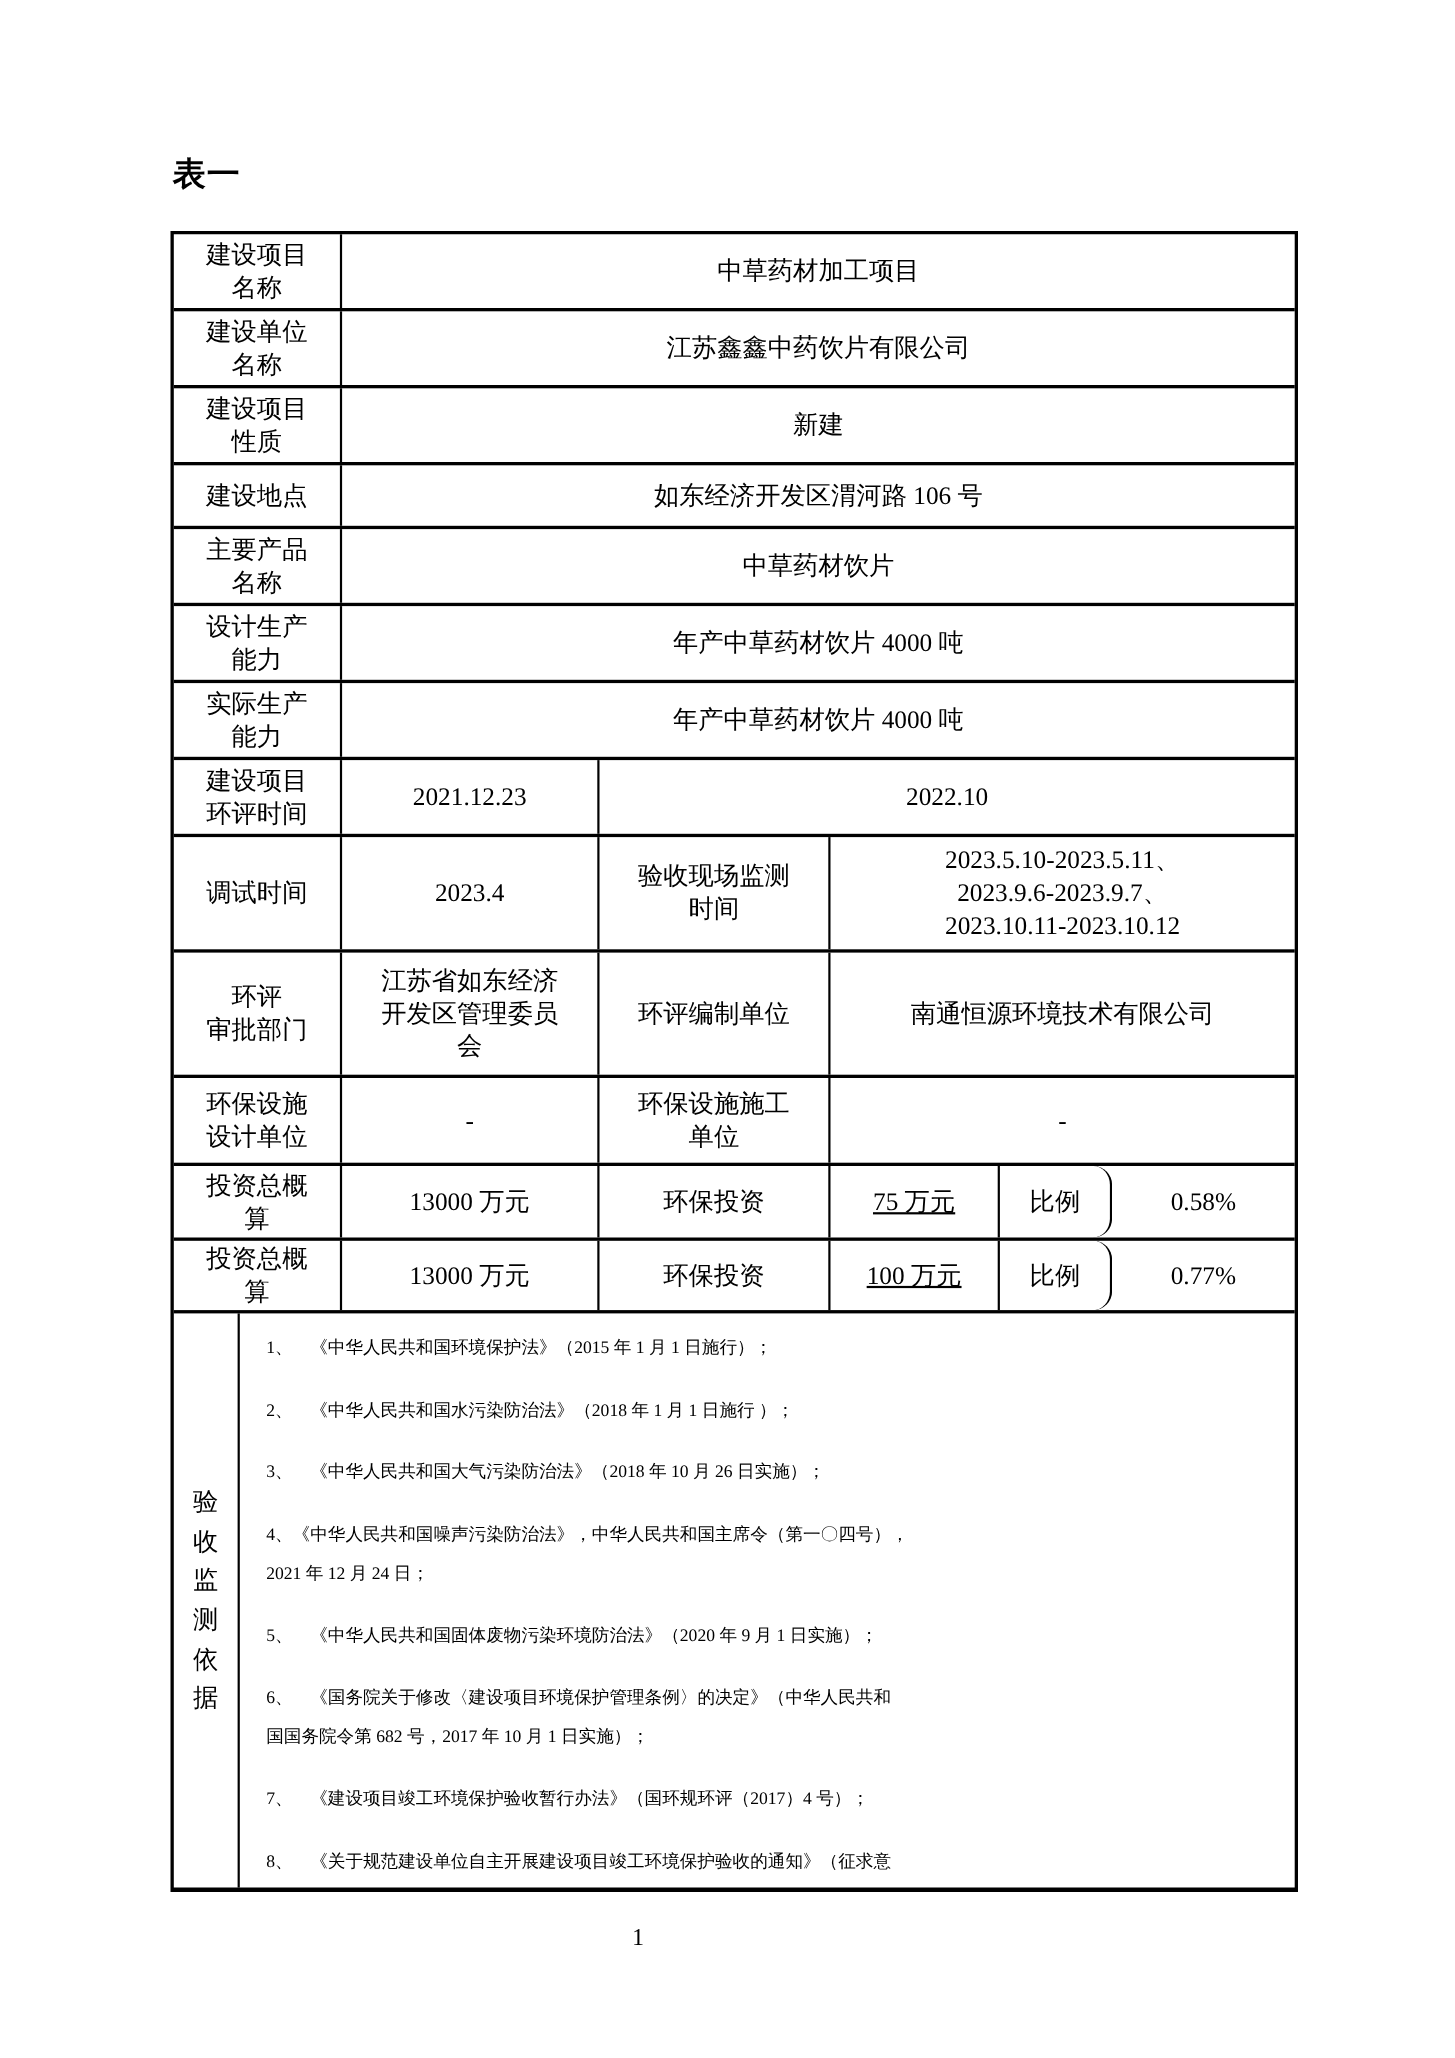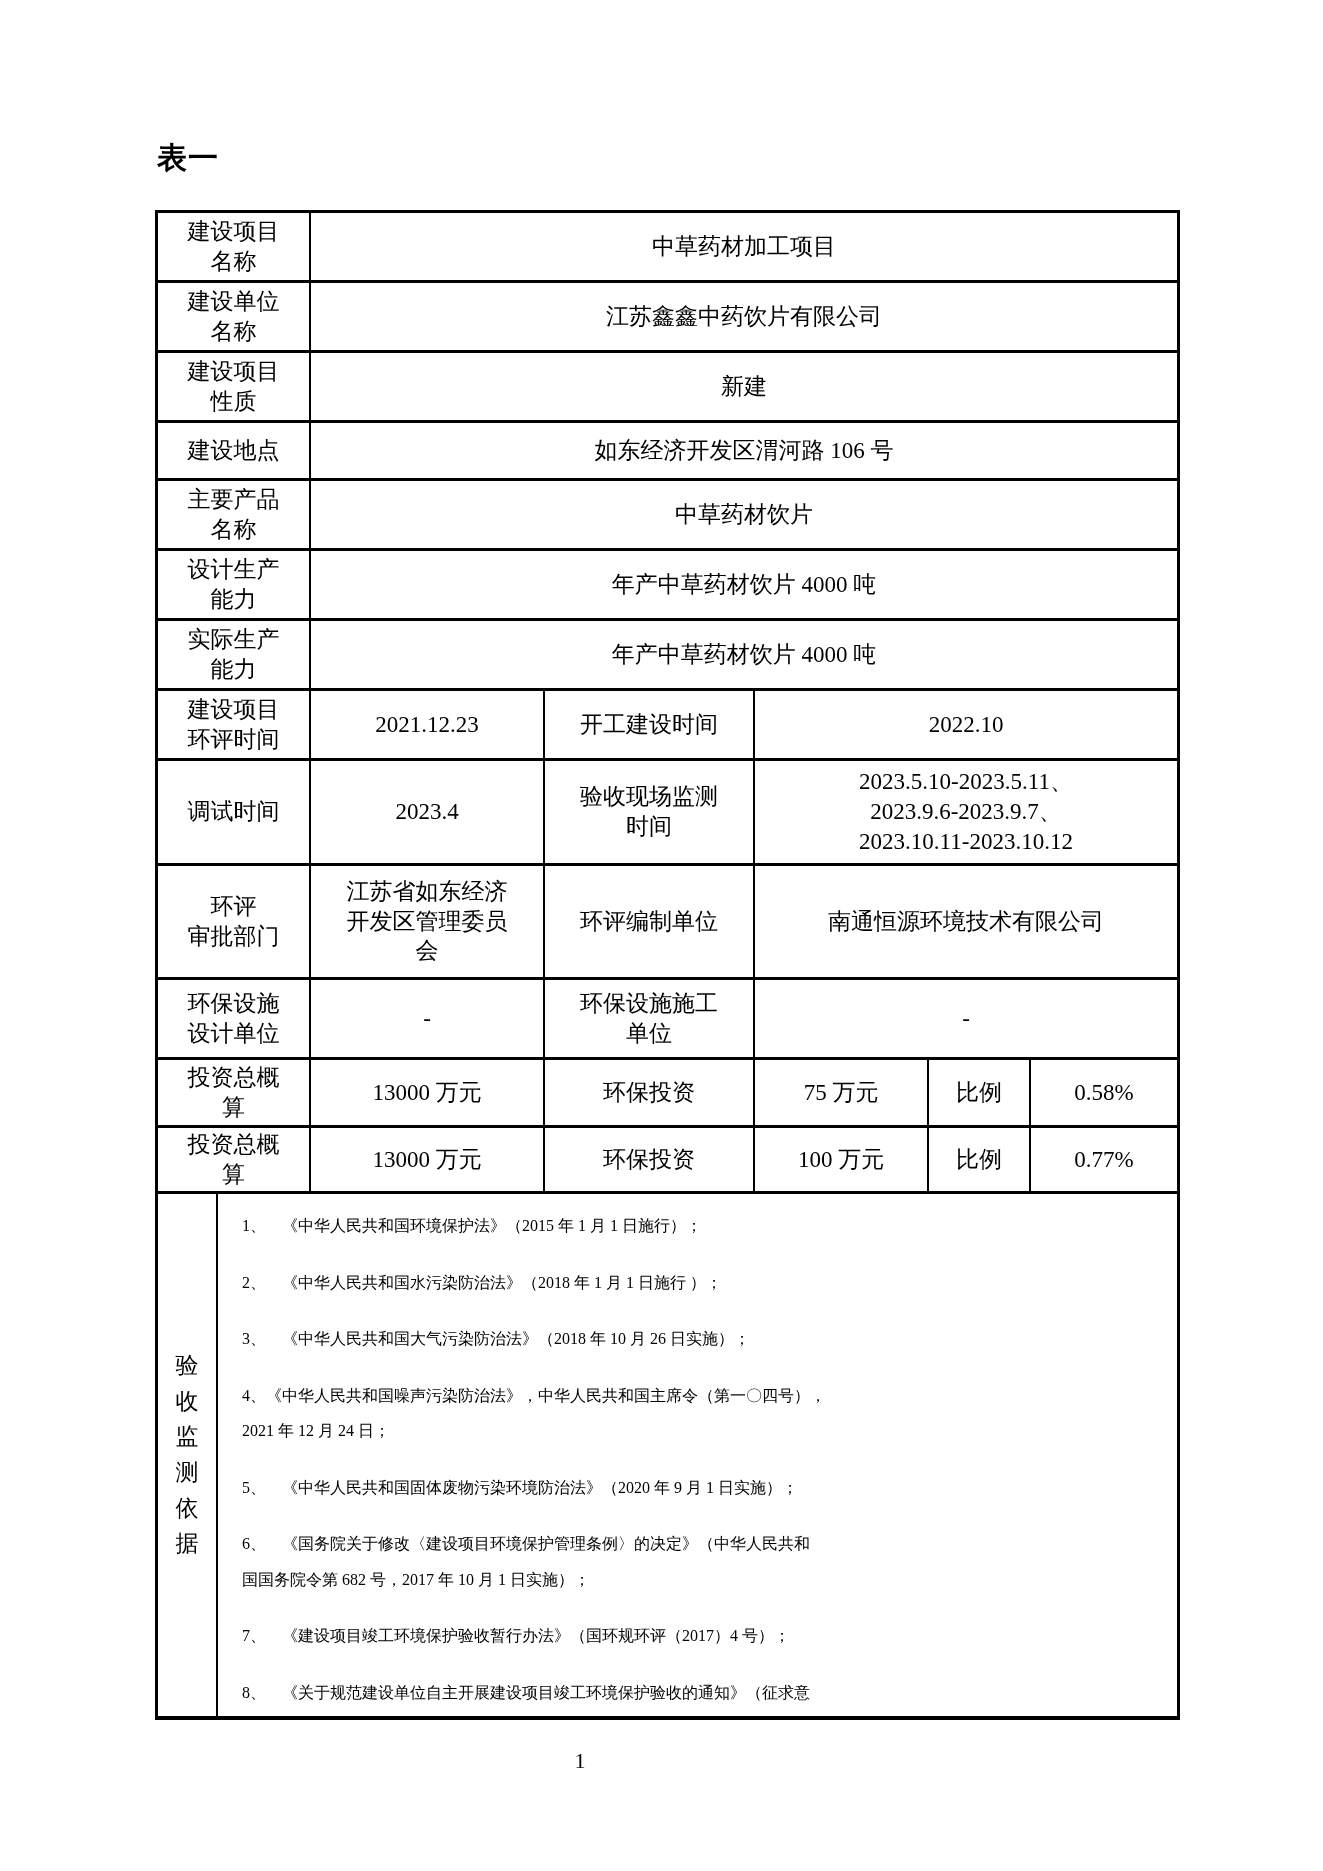--- a/index.html
+++ b/index.html
@@ -30,22 +30,22 @@
     display: flex; align-items: center; justify-content: center;
     text-align: center; white-space: pre-line;
     border-right: 2px solid #000;
     line-height: 1.3; padding: 2px 6px;
   }
   .cell:last-child { border-right: none; }
 
   .w-label { width: 153px; flex: none; }
   .w-c2    { width: 234px; flex: none; }
   .w-c3    { width: 210px; flex: none; }
-  .w-c4    { width: 174px; flex: none; }
-  .w-c5    { width: 102px; flex: none; }
+  .w-c4    { width: 154px; flex: none; text-decoration: underline; }
+  .w-c5    { width: 102px; flex: none; border-radius: 17px; }
   .w-rest  { flex: 1; }
 
   .h70  { height: 70px; }
   .h58  { height: 58px; }
   .h105 { height: 105px; }
   .h89  { height: 114px; }
   .h80  { height: 80px; }
   .h68  { height: 68px; }
   .h66  { height: 66px; }
 
@@ -112,21 +112,20 @@
     <div class="row h70">
       <div class="cell w-label">实际生产
 能力</div>
       <div class="cell w-rest">年产中草药材饮片 4000 吨</div>
     </div>
 
     <div class="row h70">
       <div class="cell w-label">建设项目
 环评时间</div>
       <div class="cell w-c2">2021.12.23</div>
-      <div class="cell w-c3">开工建设时间</div>
       <div class="cell w-rest">2022.10</div>
     </div>
     <div class="row h105">
       <div class="cell w-label">调试时间</div>
       <div class="cell w-c2">2023.4</div>
       <div class="cell w-c3">验收现场监测
 时间</div>
       <div class="cell w-rest">2023.5.10-2023.5.11、
 2023.9.6-2023.9.7、
 2023.10.11-2023.10.12</div>

